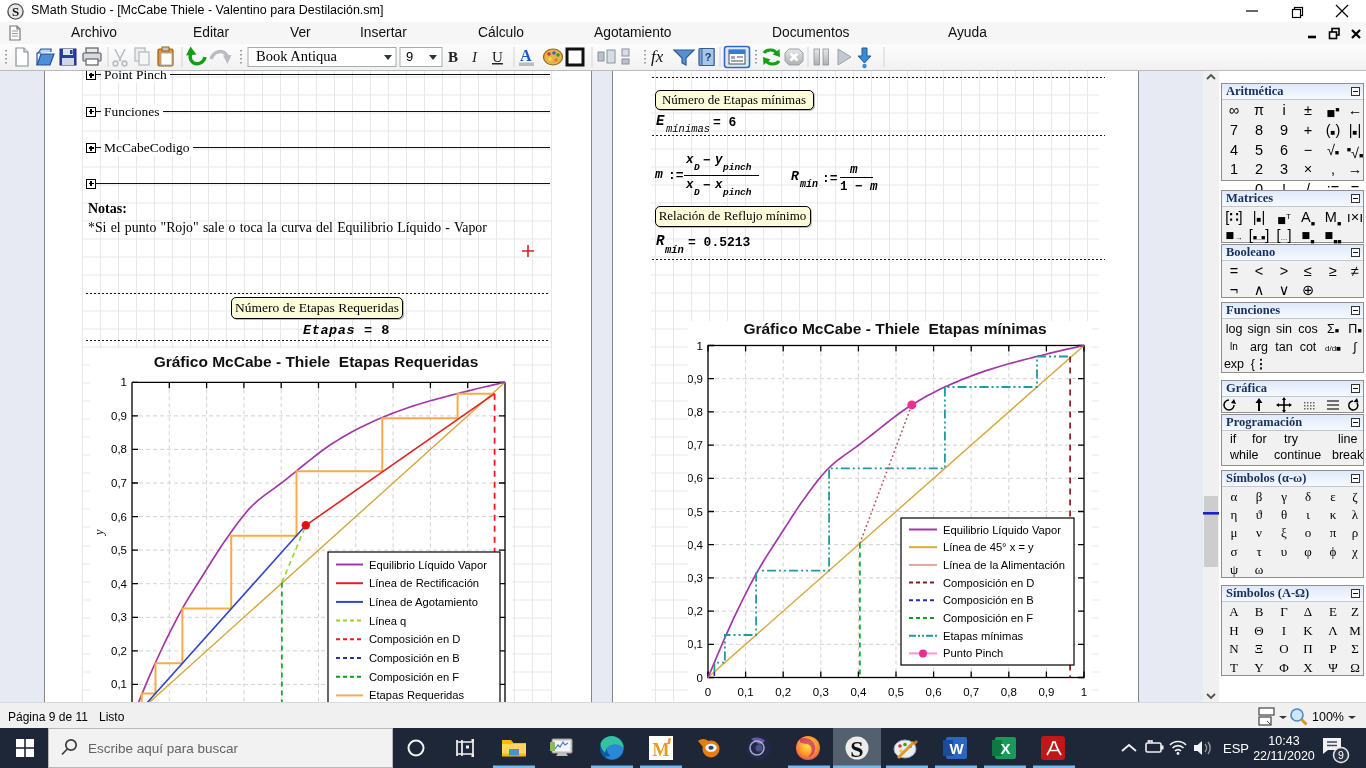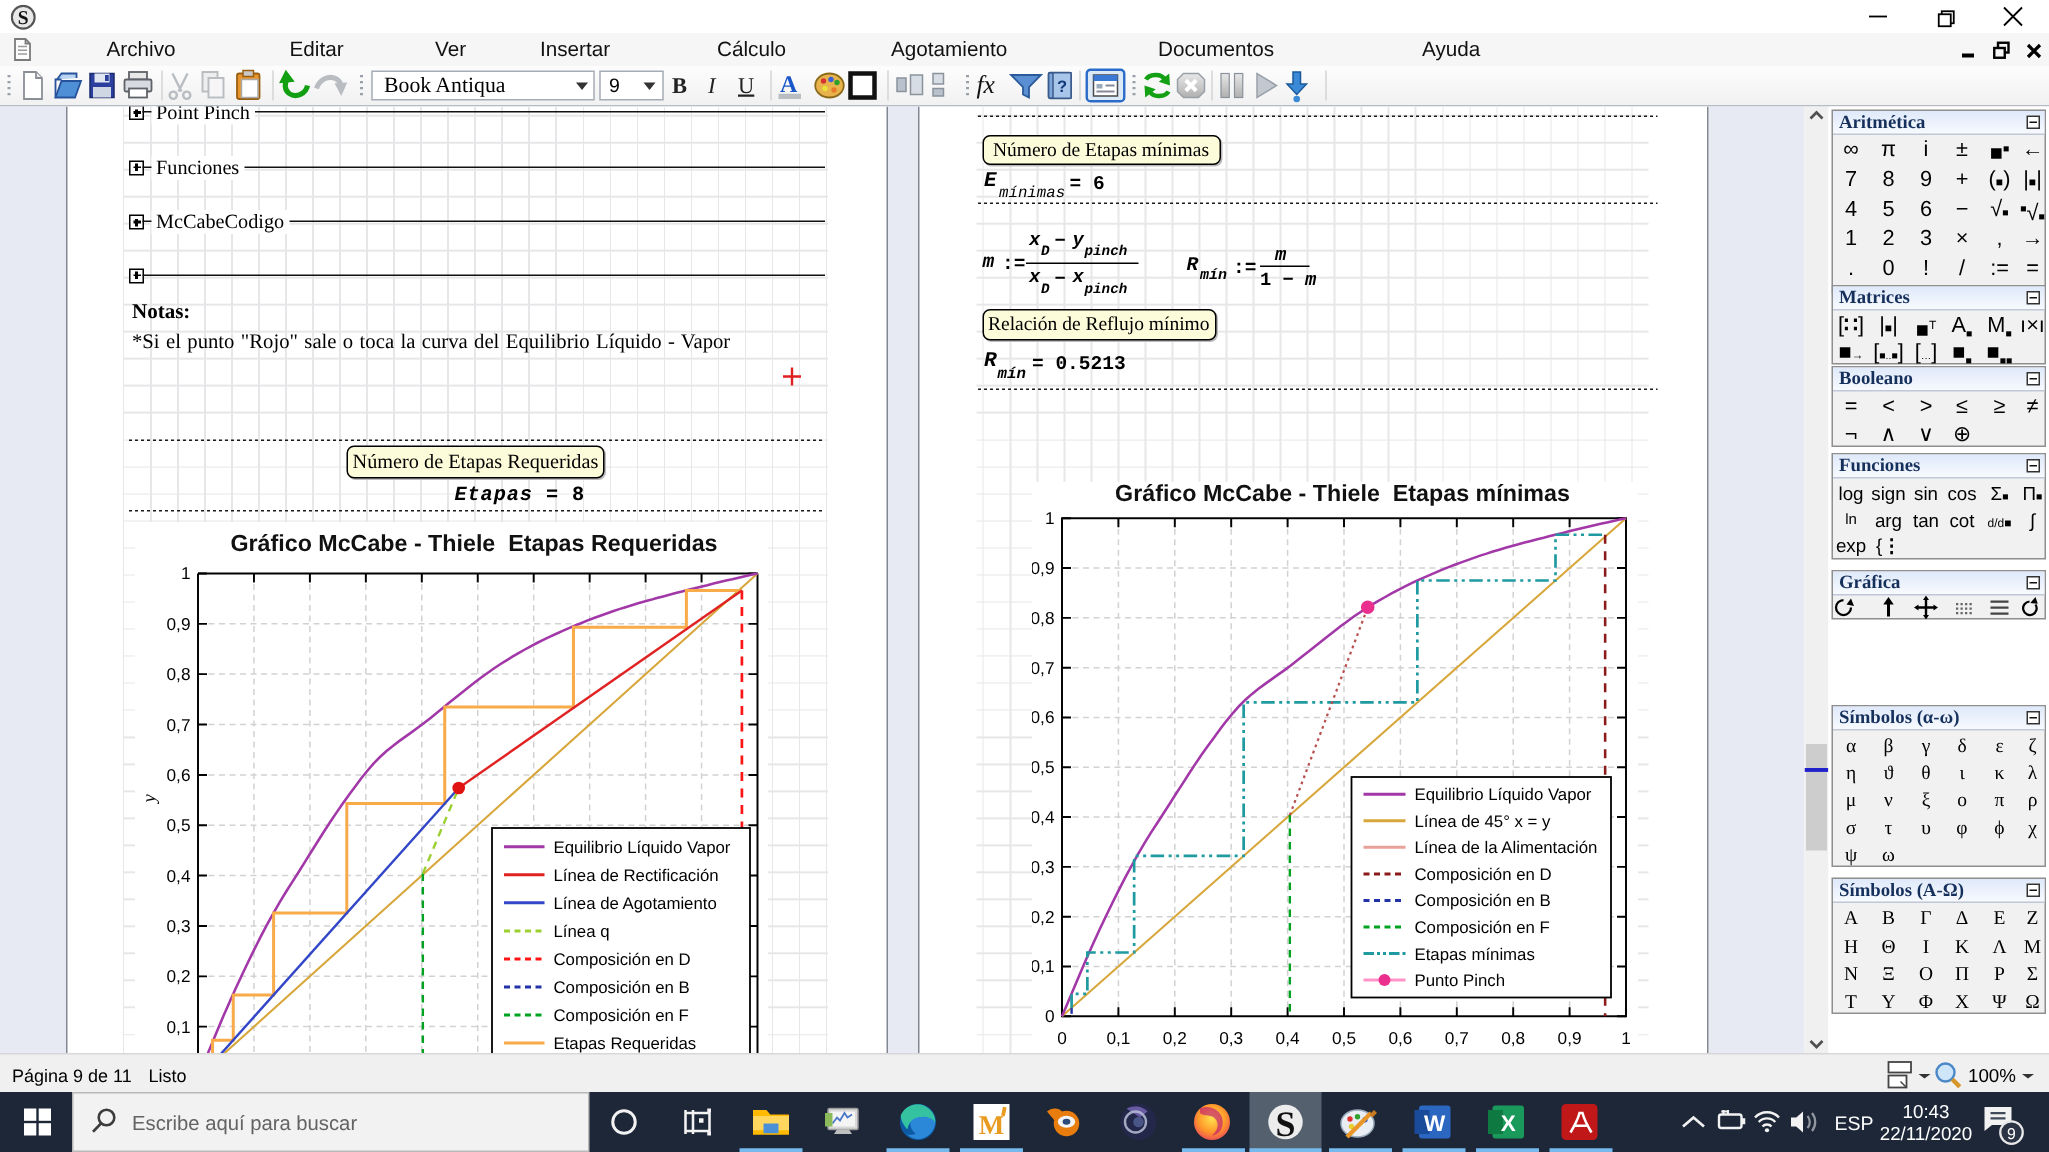--- a/index.html
+++ b/index.html
@@ -37,20 +37,21 @@
 .pcell{position:absolute;width:24px;text-align:center;font-size:14.5px;color:#000;top:0;line-height:20px}
 .pcell.ser{font-size:13px}
 </style></head>
 <body>
 <div id="root">
 <div id="titlebar" class="abs">
   <svg class="abs" style="left:7px;top:3px" width="17" height="17" viewBox="0 0 17 17">
         <circle cx="8.5" cy="8.5" r="7.6" fill="#e8e8e8" stroke="#555" stroke-width="1.4"></circle>
         <text x="8.5" y="13" font-size="13" font-weight="bold" font-family="Liberation Serif,serif" fill="#111" text-anchor="middle">S</text>
       </svg>
+  <div class="abs" style="left:31px;top:3px">SMath Studio - [McCabe Thiele - Valentino para Destilación.sm]</div>
   <svg class="abs" style="left:1242px;top:0" width="124" height="22" viewBox="0 0 124 22">
     <path d="M4 11h12" stroke="#000" stroke-width="1.2"></path>
     <rect x="52.5" y="7.5" width="8" height="8" fill="none" stroke="#000" stroke-width="1.2"></rect>
     <rect x="50.5" y="9.5" width="8" height="8" fill="#fff" stroke="#000" stroke-width="1.2"></rect>
     <path d="M94 5l12 12M106 5L94 17" stroke="#000" stroke-width="1.2"></path>
   </svg>
 </div>
 <div id="menubar" class="abs">
   <svg class="abs" style="left:8px;top:3px" width="14" height="16" viewBox="0 0 14 16">
         <path d="M2 1h7l3 3v11H2z" fill="#fcfcfc" stroke="#7a7a7a" stroke-width="1.2"></path>
@@ -411,21 +412,21 @@
 </div>
 <div id="vscroll" class="abs">
   <svg width="16" height="631" viewBox="0 0 16 631">
     <path d="M4 8l4-4 4 4" fill="none" stroke="#505050" stroke-width="1.8"></path>
     <rect x="1" y="425" width="14" height="71" fill="#cdcdcd"></rect>
     <rect x="0" y="441" width="16" height="2.6" fill="#2121cc"></rect>
     <path d="M4 623l4 4 4-4" fill="none" stroke="#505050" stroke-width="1.8"></path>
   </svg>
 </div>
 <div id="palette" class="abs">
-<div class="psec" style="top:2px;height:123px">
+<div class="psec" style="top:12px;height:98px">
         <div class="phead">Aritmética<div class="pmin"></div></div>
         <div class="prow" style="height:19.8px">
           <div class="pcell " style="left:0px;">∞</div>
           <div class="pcell " style="left:25px;">π</div>
           <div class="pcell " style="left:50px;">i</div>
           <div class="pcell " style="left:74px;">±</div>
           <div class="pcell " style="left:99px;">■<sup style="font-size:7px">■</sup></div>
           <div class="pcell " style="left:121px;">←</div>
         </div>
         <div class="prow" style="height:19.8px">
@@ -542,20 +543,34 @@
               <rect x="91" y="5" width="1.5" height="1.5"></rect>
               <rect x="91" y="8" width="1.5" height="1.5"></rect>
               <rect x="91" y="11" width="1.5" height="1.5"></rect>
             </g>
             <path d="M105 4h12M105 8h12M105 12h12" stroke="#444" stroke-width="1.5"></path>
             <path d="M131 4a4.5 4.5 0 1 0 4 2" fill="none" stroke="#000" stroke-width="1.5"></path>
             <path d="M135 1l1.5 4.5-5-.5z" fill="#000"></path>
           </svg>
         </div>
       </div>
+<div class="psec" style="top:343px;height:52px">
+        <div class="phead">Programación<div class="pmin"></div></div>
+        <div class="prow" style="height:17px;font-size:12.5px">
+          <div style="position:absolute;left:8px;top:1px">if</div>
+          <div style="position:absolute;left:30px;top:1px">for</div>
+          <div style="position:absolute;left:62px;top:1px">try</div>
+          <div style="position:absolute;left:116px;top:1px">line</div>
+        </div>
+        <div class="prow" style="height:17px;font-size:12.5px">
+          <div style="position:absolute;left:8px;top:0px">while</div>
+          <div style="position:absolute;left:52px;top:0px">continue</div>
+          <div style="position:absolute;left:110px;top:0px">break</div>
+        </div>
+      </div>
 <div class="psec" style="top:399px;height:108px">
         <div class="phead">Símbolos (α-ω)<div class="pmin"></div></div>
         <div class="prow" style="height:18.2px">
           <div class="pcell ser" style="left:0px;">α</div>
           <div class="pcell ser" style="left:25px;">β</div>
           <div class="pcell ser" style="left:50px;">γ</div>
           <div class="pcell ser" style="left:74px;">δ</div>
           <div class="pcell ser" style="left:99px;">ε</div>
           <div class="pcell ser" style="left:121px;">ζ</div>
         </div>

